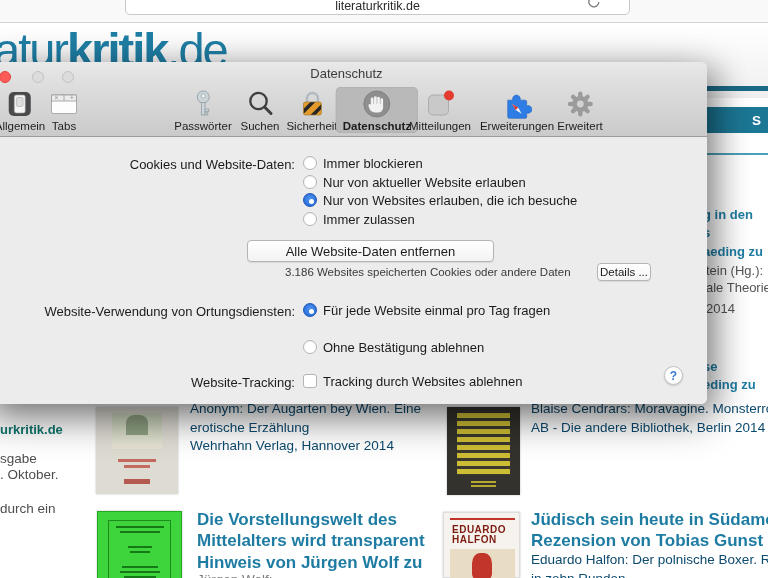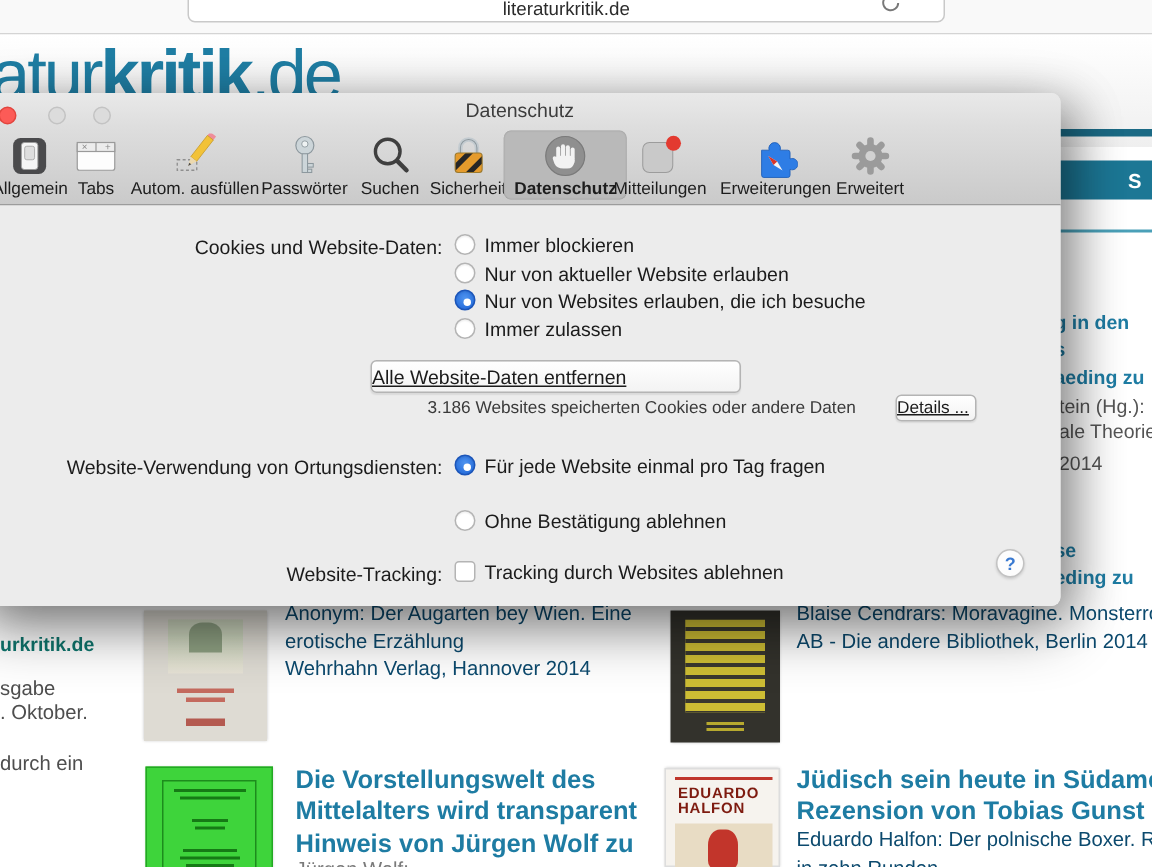--- a/index.html
+++ b/index.html
@@ -80,22 +80,22 @@
 
   .content{position:absolute;left:0;top:75px;width:100%;height:267px;background:#ececec;border-radius:0 0 6px 0;}
   .flabel{position:absolute;left:0;width:309px;text-align:right;font-size:13px;color:#1b1b1b;}
   .ctl-row{position:absolute;left:317px;display:flex;align-items:center;height:16px;}
   .radio{width:14px;height:14px;border-radius:50%;background:#fff;border:1px solid #b4b4b4;flex:none;
     box-shadow:inset 0 1px 1px rgba(0,0,0,.06);}
   .radio.on{background:radial-gradient(circle at 50% 40%,#4f94ef,#1c63d6);border:1px solid #1c55b8;position:relative;}
   .radio.on:after{content:"";position:absolute;left:4.5px;top:4.5px;width:5px;height:5px;border-radius:50%;background:#fff;}
   .opt{font-size:13px;color:#1b1b1b;margin-left:6px;white-space:nowrap;}
   .pushbtn{position:absolute;background:linear-gradient(#ffffff,#f3f3f3);border:1px solid #b4b4b4;
-    border-radius:4px;font-size:13px;color:#1b1b1b;text-align:left;
-    box-shadow:0 1px 1px rgba(0,0,0,.08);text-decoration:underline;}
+    border-radius:4px;font-size:13px;color:#1b1b1b;text-align:center;
+    box-shadow:0 1px 1px rgba(0,0,0,.08);}
   .smallinfo{position:absolute;font-size:11.5px;color:#3a3a3a;white-space:nowrap;}
   .checkbox{width:14px;height:14px;border-radius:3px;background:#fff;border:1px solid #b4b4b4;flex:none;}
   .helpbtn{position:absolute;width:19px;height:19px;border-radius:50%;background:#fdfdfd;border:1px solid #c2c2c2;
     box-shadow:0 1px 2px rgba(0,0,0,.15);color:#3a7ad1;font-size:12px;font-weight:bold;text-align:center;line-height:18px;}
 
   .clip-line{position:absolute;overflow:hidden;height:6px;font-size:13.5px;color:#7a7a7a;white-space:nowrap;}
 </style>
 </head>
 <body>
 
@@ -215,32 +215,20 @@
         <svg class="ticon" viewBox="0 0 30 30">
           <rect x="2.5" y="6" width="25" height="18.5" rx="1.5" fill="#fdfdfd" stroke="#9a9a9a" stroke-width=".8"></rect>
           <rect x="2.5" y="6" width="25" height="6" fill="#ececec" stroke="#9a9a9a" stroke-width=".8"></rect>
           <line x1="15" y1="6" x2="15" y2="12" stroke="#9a9a9a" stroke-width=".8"></line>
           <text x="5.5" y="11" font-size="6.5" fill="#8a8a8a">×</text>
           <text x="21" y="11" font-size="6.5" fill="#8a8a8a">+</text>
         </svg>
         <span class="tlabel">Tabs</span>
       </div>
 
-      <div class="titem" style="left:144px;">
-        <svg class="ticon" viewBox="0 0 30 30">
-          <rect x="3" y="17.5" width="13" height="7" fill="none" stroke="#8f8f8f" stroke-width=".9" stroke-dasharray="2 1.6"></rect>
-          <g transform="rotate(38 17 13)">
-            <rect x="14.6" y="-3" width="5" height="3.4" fill="#ef8d9a"></rect>
-            <rect x="14.6" y="0" width="5" height="18" fill="#f2c238" stroke="#c79a28" stroke-width=".5"></rect>
-            <polygon points="14.6,18 19.6,18 17.1,24" fill="#ecd9ae"></polygon>
-            <polygon points="16.2,21.8 18,21.8 17.1,24" fill="#4c4c4c"></polygon>
-          </g>
-        </svg>
-        <span class="tlabel">Autom. ausfüllen</span>
-      </div>
 
       <div class="titem" style="left:217px;">
         <svg class="ticon" viewBox="0 0 30 30">
           <circle cx="15" cy="8" r="6" fill="#ccd5d9" stroke="#8d989e" stroke-width=".8"></circle>
           <circle cx="15" cy="7" r="2.1" fill="#eef2f3" stroke="#8d989e" stroke-width=".6"></circle>
           <rect x="13.2" y="13.5" width="3.6" height="12.5" fill="#ccd5d9" stroke="#8d989e" stroke-width=".7"></rect>
           <rect x="16.8" y="20" width="3.8" height="2.4" fill="#ccd5d9" stroke="#8d989e" stroke-width=".7"></rect>
           <rect x="16.8" y="23.8" width="2.8" height="2.2" fill="#ccd5d9" stroke="#8d989e" stroke-width=".7"></rect>
         </svg>
         <span class="tlabel">Passwörter</span>

